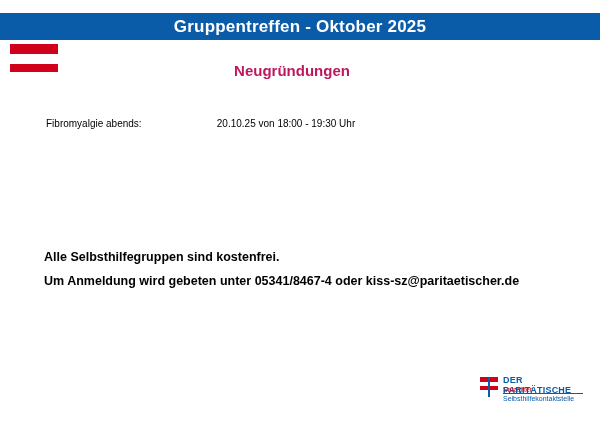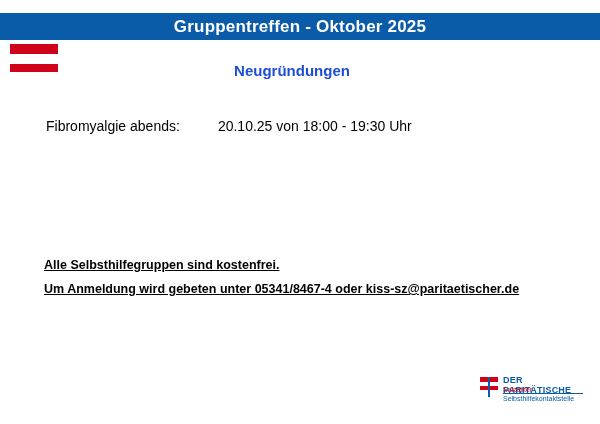--- a/index.html
+++ b/index.html
@@ -66,29 +66,29 @@
   }
   
   .headline {
     position: absolute;
     left: 0;
     top: 62px;
     width: 584px;
     text-align: center;
     font-size: 15px;
     font-weight: bold;
-    color: #1d4ed8;
+    color: #be185d;
   }
   
   .group-row {
     position: absolute;
     left: 46px;
     top: 118px;
     width: 520px;
-    font-size: 14px;
+    font-size: 10px;
     color: #000000;
   }
   .group-row .gname {
     display: inline-block;
     width: 168px;
   }
   .group-row .gtime {
     display: inline-block;
   }
   .note {
@@ -96,23 +96,22 @@
     left: 44px;
     top: 146px;
     width: 520px;
     font-size: 11.5px;
     color: #000000;
   }
   
   .footer-lines {
     position: absolute;
     left: 44px;
-    top: 258px;
+    top: 250px;
     width: 530px;
-    text-decoration: underline;
   }
   .footer-lines div {
     font-size: 12.5px;
     font-weight: bold;
     color: #000000;
     margin-bottom: 10px;
   }
   
   .brand {
     position: absolute;

